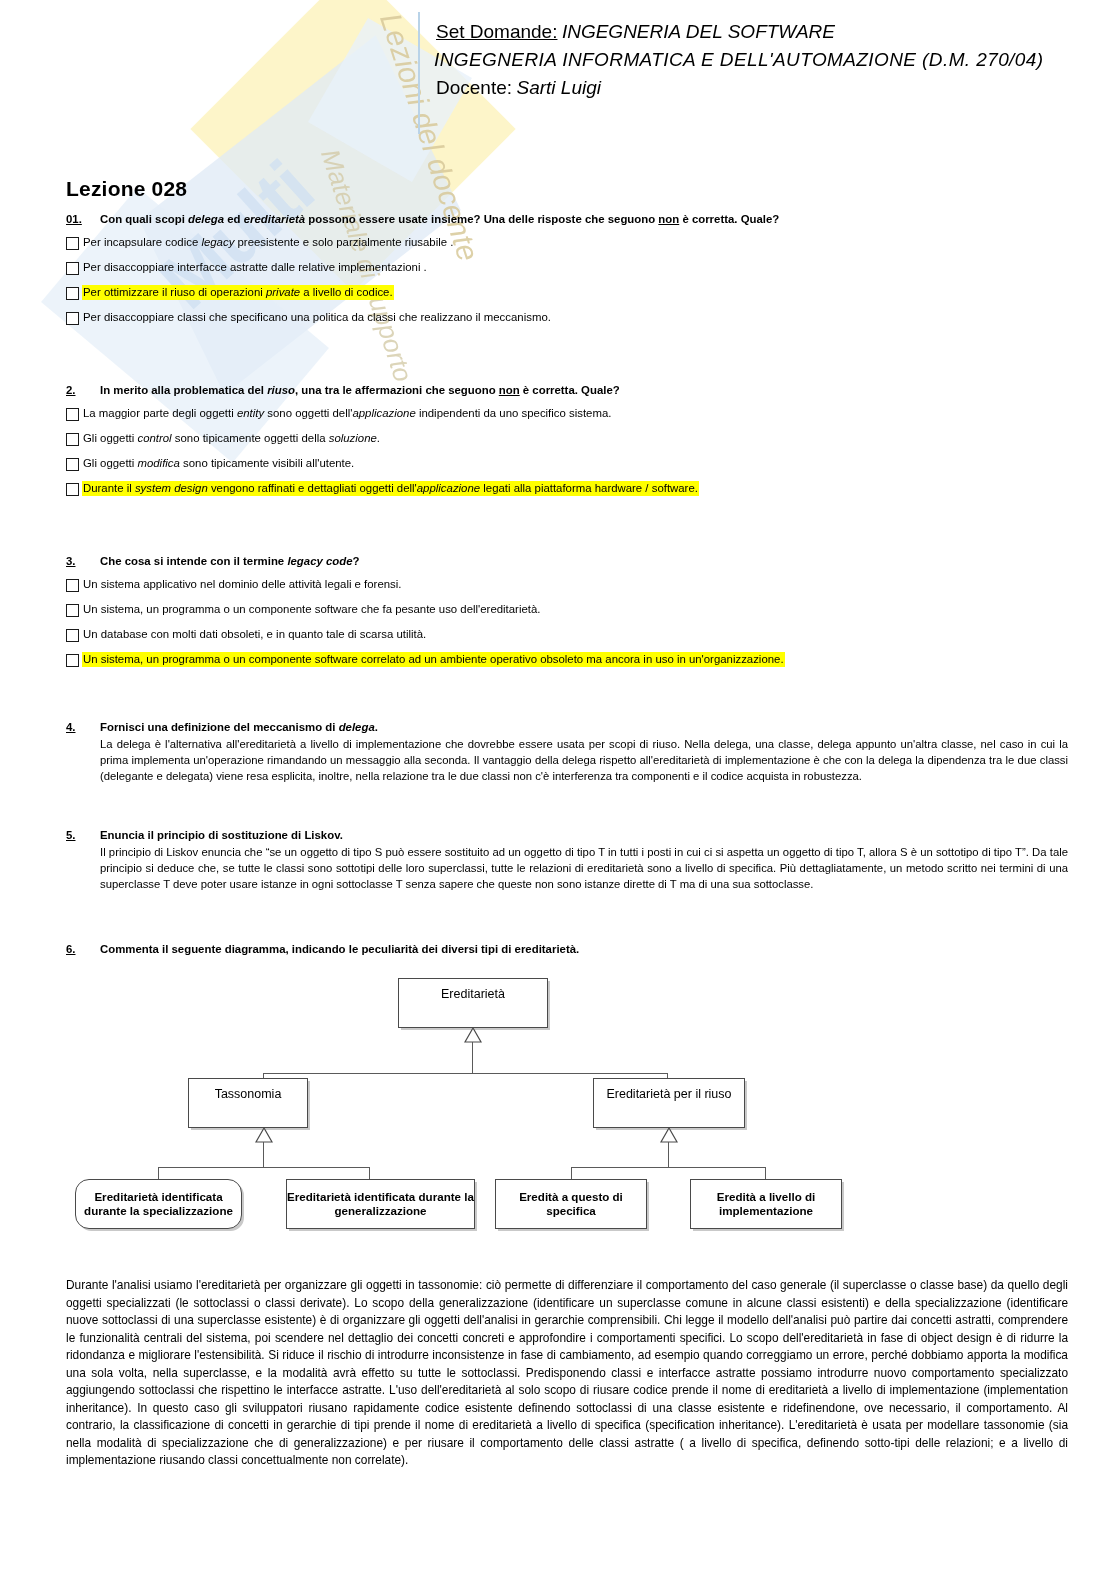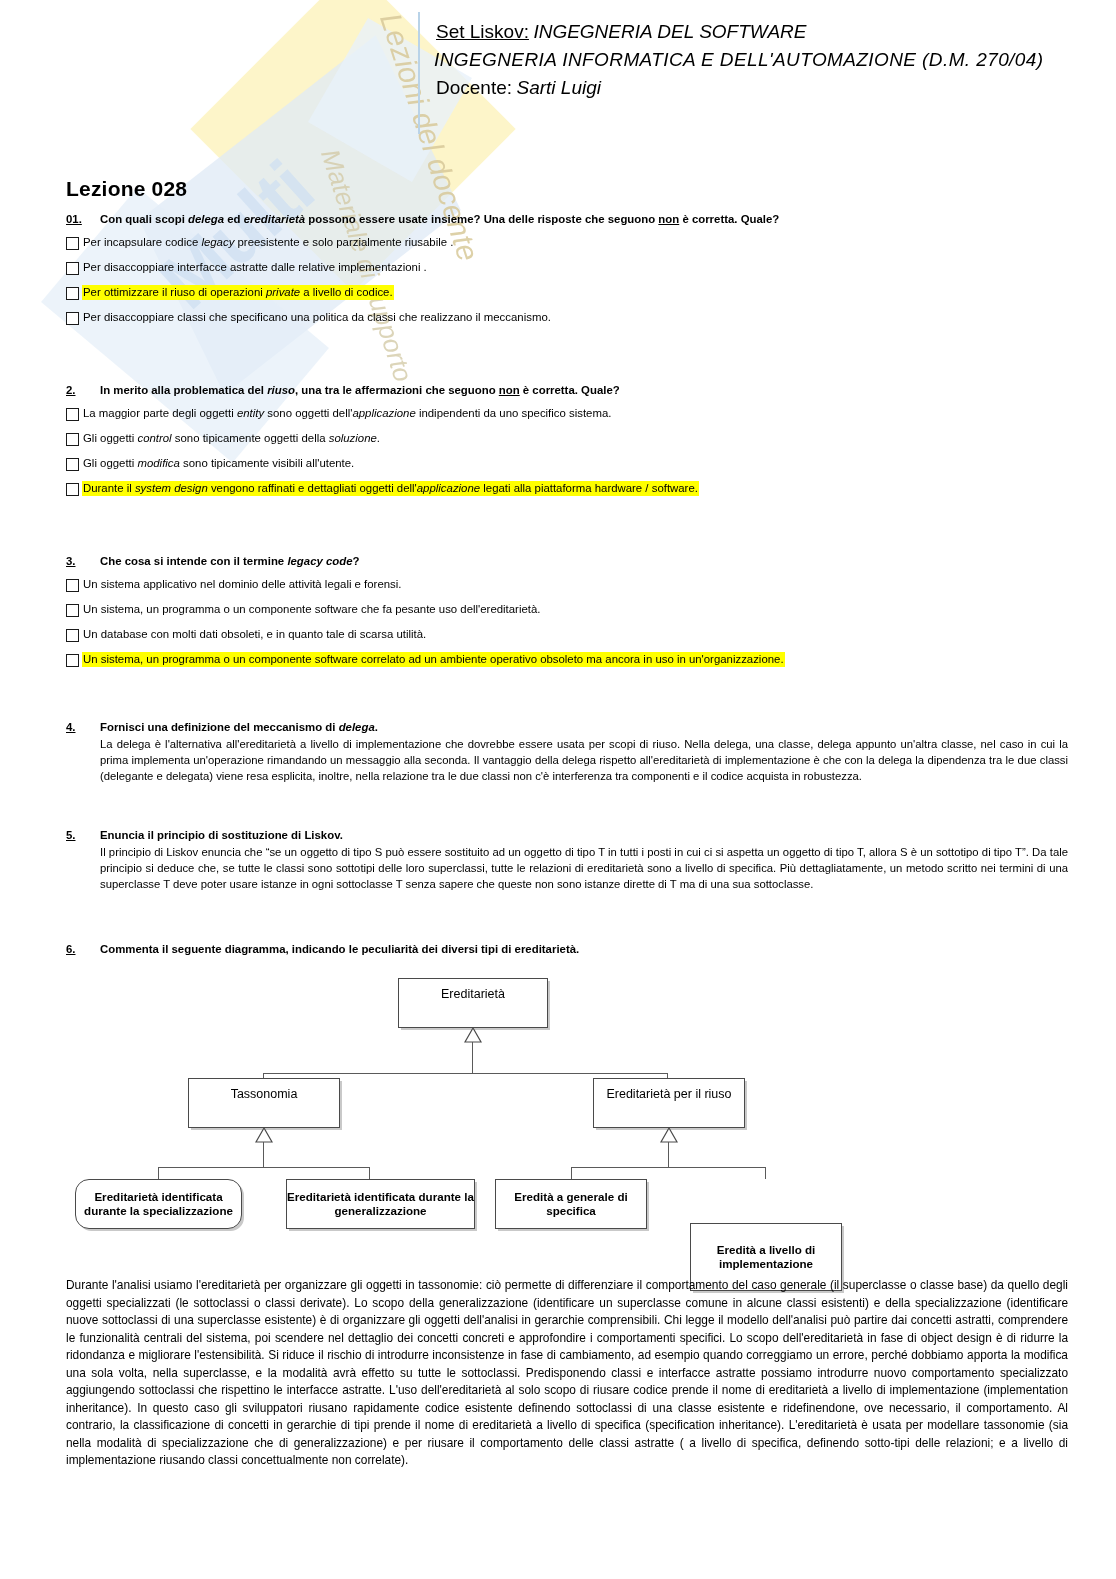--- a/index.html
+++ b/index.html
@@ -247,21 +247,21 @@
     <div class="wm-blue-c"></div>
     <div class="wm-text-1">Multi</div>
     <div class="wm-text-2">Lezioni del docente</div>
     <div class="wm-text-3">Materiale di supporto</div>
   </div>
 
   <div class="header">
     <div class="header-rule"></div>
     <div class="header-lines">
       <div class="hdr-line">
-        <span class="hdr-label">Set Liskov:</span>
+        <span class="hdr-label">Set Domande:</span>
         <span class="hdr-val">INGEGNERIA DEL SOFTWARE</span>
       </div>
       <div class="hdr-line hdr-line-2">
         <span class="hdr-val">INGEGNERIA INFORMATICA E DELL'AUTOMAZIONE (D.M. 270/04)</span>
       </div>
       <div class="hdr-line">
         <span class="hdr-label-plain">Docente:</span>
         <span class="hdr-val">Sarti Luigi</span>
       </div>
     </div>
@@ -377,21 +377,21 @@
       </svg>
     </div>
 
     <div class="lnk v" style="left:472px; top:77px; height:31px;"></div>
 
     <div class="lnk h" style="left:263px; top:108px; width:405px;"></div>
 
     <div class="lnk v" style="left:263px; top:108px; height:5px;"></div>
     <div class="lnk v" style="left:667px; top:108px; height:5px;"></div>
 
-    <div class="uml-box mid" style="left:188px; top:113px; width:152px; height:50px;text-align:right;">
+    <div class="uml-box mid" style="left:188px; top:113px; width:120px; height:50px;text-align:right;">
       <span>Tassonomia</span>
     </div>
 
     <div class="uml-box mid" style="left:593px; top:113px; width:152px; height:50px;">
       <span>Ereditarietà per il riuso</span>
     </div>
 
     <div class="tri-wrap" style="left:255px; top:163px;">
       <svg width="18" height="15" viewBox="0 0 18 15">
         <polygon points="9,0 17,14 1,14" fill="#ffffff" stroke="#4a4a4a" stroke-width="1.2"></polygon>
@@ -413,22 +413,22 @@
     <div class="lnk v" style="left:571px; top:202px; height:12px;"></div>
     <div class="lnk v" style="left:765px; top:202px; height:12px;"></div>
 
     <div class="uml-box leaf" style="left:75px; top:214px; width:167px; height:50px;border-radius:14px;">
       <span>Ereditarietà identificata durante la specializzazione</span>
     </div>
     <div class="uml-box leaf" style="left:286px; top:214px; width:189px; height:50px;">
       <span>Ereditarietà identificata durante la generalizzazione</span>
     </div>
     <div class="uml-box leaf" style="left:495px; top:214px; width:152px; height:50px;">
-      <span>Eredità a generale di specifica</span>
-    </div>
-    <div class="uml-box leaf" style="left:690px; top:214px; width:152px; height:68px;margin-top:44px;">
+      <span>Eredità a questo di specifica</span>
+    </div>
+    <div class="uml-box leaf" style="left:690px; top:214px; width:152px; height:50px;">
       <span>Eredità a livello di implementazione</span>
     </div>
   </div>
 
   <div class="final-para">Durante l'analisi usiamo l'ereditarietà per organizzare gli oggetti in tassonomie: ciò permette di differenziare il comportamento del caso generale (il superclasse o classe base) da quello degli oggetti specializzati (le sottoclassi o classi derivate). Lo scopo della generalizzazione (identificare un superclasse comune in alcune classi esistenti) e della specializzazione (identificare nuove sottoclassi di una superclasse esistente) è di organizzare gli oggetti dell'analisi in gerarchie comprensibili. Chi legge il modello dell'analisi può partire dai concetti astratti, comprendere le funzionalità centrali del sistema, poi scendere nel dettaglio dei concetti concreti e approfondire i comportamenti specifici. Lo scopo dell'ereditarietà in fase di object design è di ridurre la ridondanza e migliorare l'estensibilità. Si riduce il rischio di introdurre inconsistenze in fase di cambiamento, ad esempio quando correggiamo un errore, perché dobbiamo apporta la modifica una sola volta, nella superclasse, e la modalità avrà effetto su tutte le sottoclassi. Predisponendo classi e interfacce astratte possiamo introdurre nuovo comportamento specializzato aggiungendo sottoclassi che rispettino le interfacce astratte. L'uso dell'ereditarietà al solo scopo di riusare codice prende il nome di ereditarietà a livello di implementazione (implementation inheritance). In questo caso gli sviluppatori riusano rapidamente codice esistente definendo sottoclassi di una classe esistente e ridefinendone, ove necessario, il comportamento. Al contrario, la classificazione di concetti in gerarchie di tipi prende il nome di ereditarietà a livello di specifica (specification inheritance). L'ereditarietà è usata per modellare tassonomie (sia nella modalità di specializzazione che di generalizzazione) e per riusare il comportamento delle classi astratte ( a livello di specifica, definendo sotto-tipi delle relazioni; e a livello di implementazione riusando classi concettualmente non correlate).</div>
 
 </div>
 
 </body></html>

